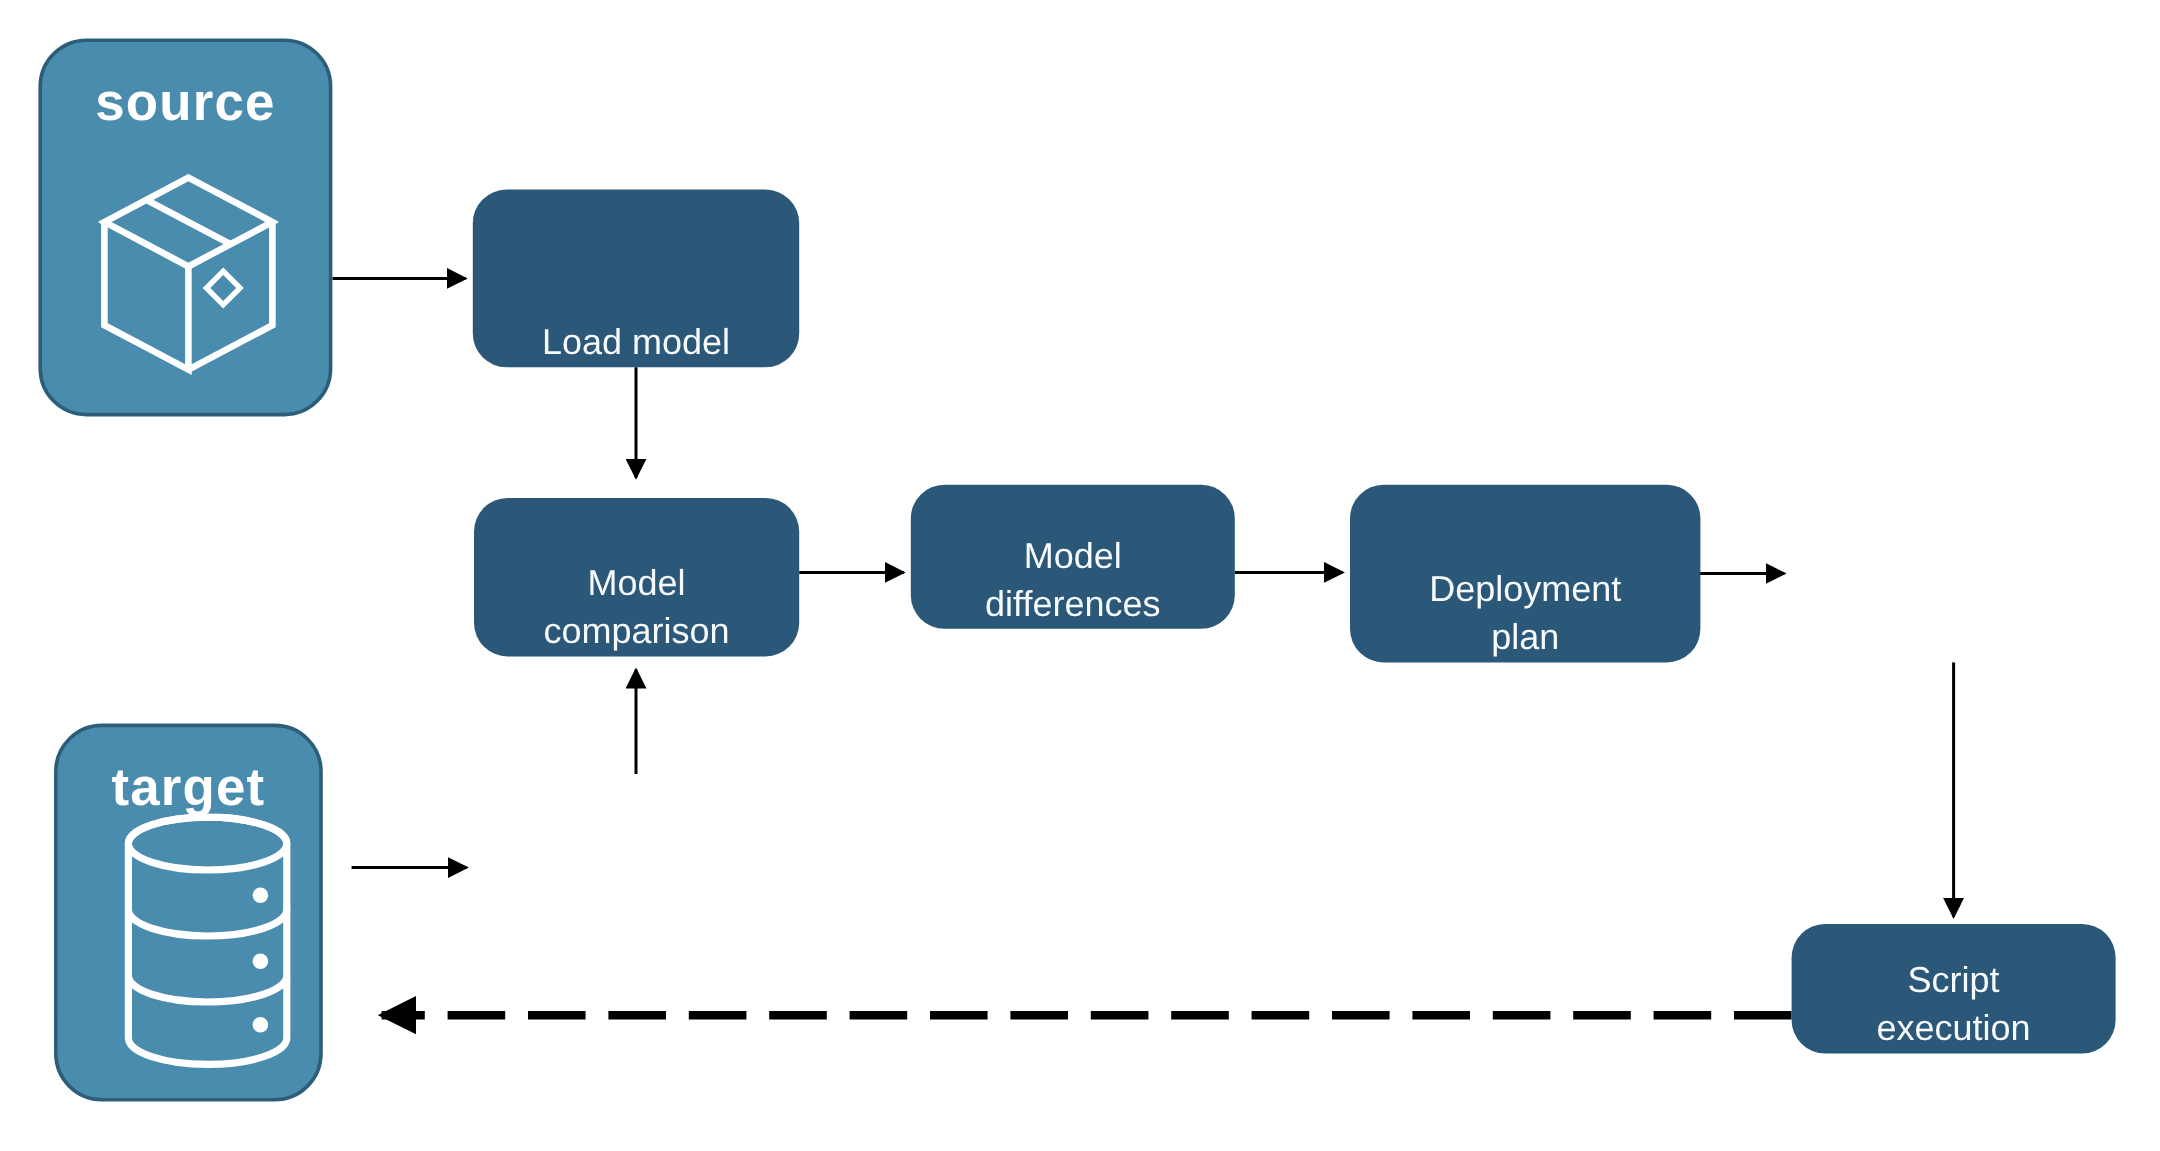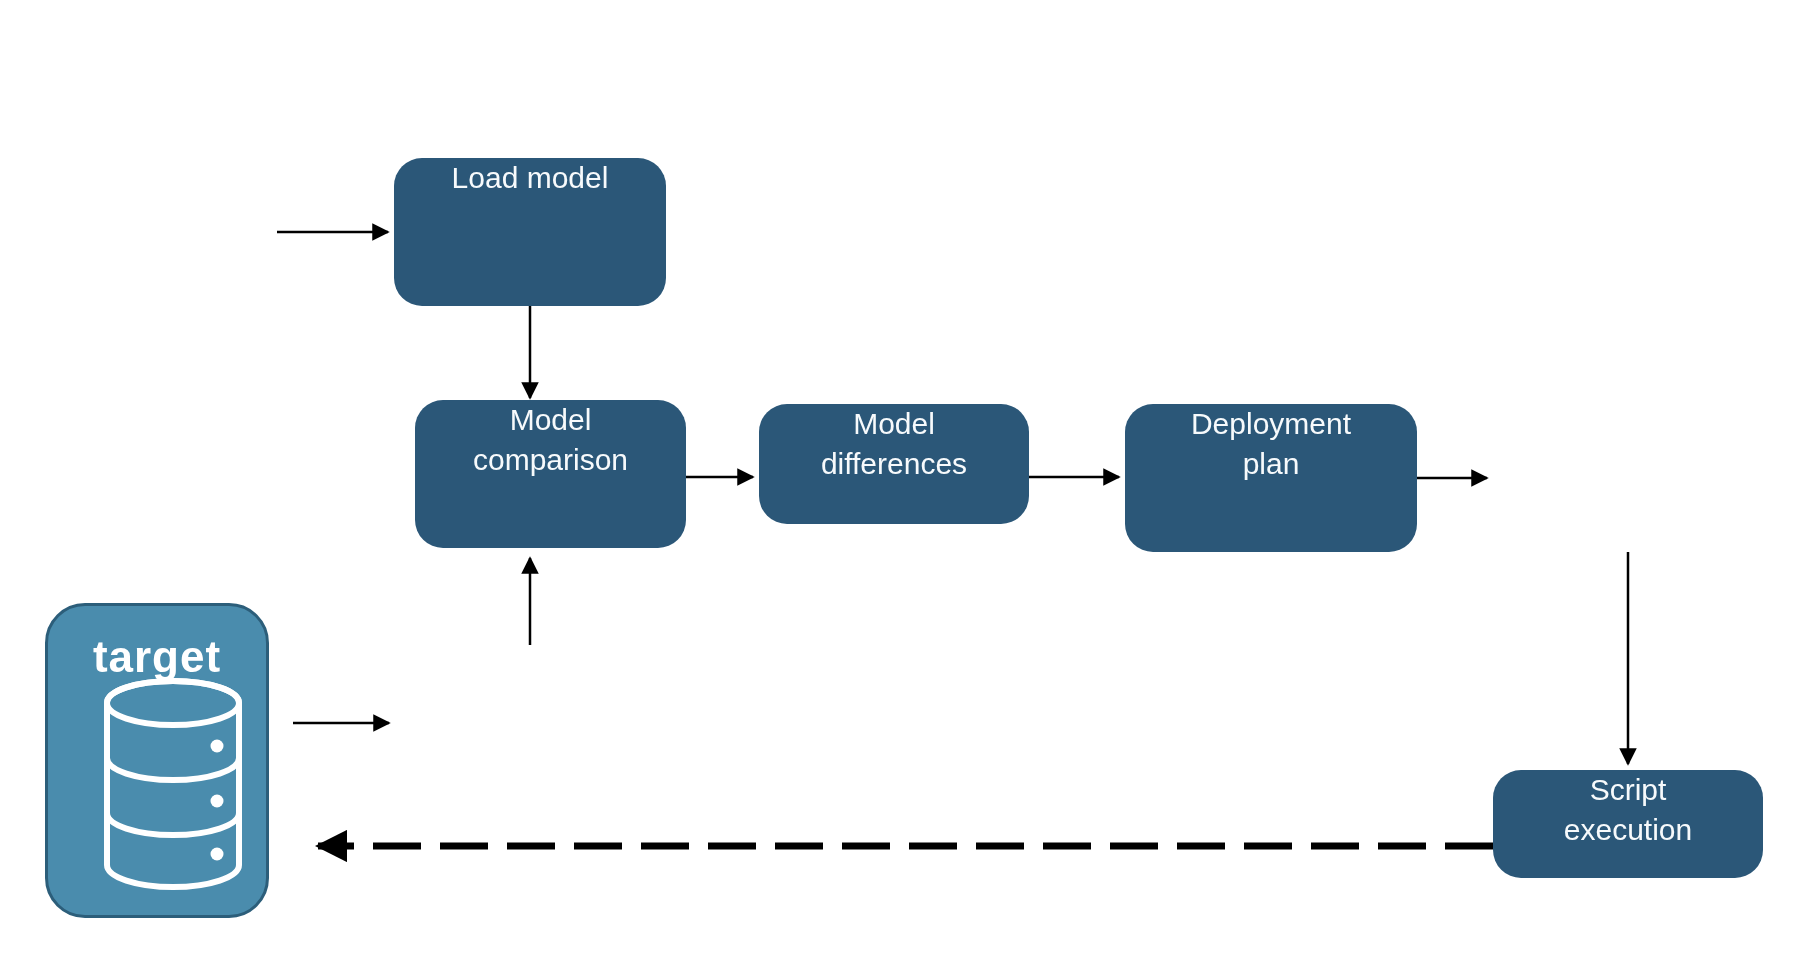--- a/index.html
+++ b/index.html
@@ -38,33 +38,33 @@
   }
   .endpoint svg { position: absolute; }
   #ep-source { left: 32px;  top: 32px;  width: 245px; height: 315px; }
   #ep-target { left: 45px;  top: 603px; width: 224px; height: 315px; }
 
   .node {
     position: absolute;
     background: #2B5778;
     border-radius: 28px;
     display: flex;
-    align-items: flex-start;
+    align-items: flex-end;
     justify-content: center;
     color: #F7FAFC;
     font-size: 30px;
     text-align: center;
   }
   .node .node-label {
     display: block;
     width: 210px;
     line-height: 40px;
   }
   #n-load-model        { left: 394px;  top: 158px; width: 272px; height: 148px; }
-  #n-model-comparison  { left: 395px;  top: 400px; width: 271px; height: 148px; margin-left: 20px; }
+  #n-model-comparison  { left: 395px;  top: 415px; width: 271px; height: 132px; }
   #n-model-differences { left: 759px;  top: 404px; width: 270px; height: 120px; }
   #n-deployment-plan   { left: 1125px; top: 404px; width: 292px; height: 148px; }
   #n-script-generation { left: 1493px; top: 404px; width: 270px; height: 148px; }
   #n-reverse-engineer  { left: 395px;  top: 645px; width: 271px; height: 148px; }
   #n-script-execution  { left: 1493px; top: 770px; width: 270px; height: 108px; }
 </style>
 </head>
 <body>
 
 <div class="canvas">
@@ -82,20 +82,32 @@
     <path d="M 530,306 V 398" stroke="#000" stroke-width="2.5" fill="none" marker-end="url(#ah)"></path>
     <path d="M 666,477 H 753" stroke="#000" stroke-width="2.5" fill="none" marker-end="url(#ah)"></path>
     <path d="M 1029,477 H 1119" stroke="#000" stroke-width="2.5" fill="none" marker-end="url(#ah)"></path>
     <path d="M 1393,478 H 1487" stroke="#000" stroke-width="2.5" fill="none" marker-end="url(#ah)"></path>
     <path d="M 1628,552 V 764" stroke="#000" stroke-width="2.5" fill="none" marker-end="url(#ah)"></path>
     <path d="M 293,723 H 389" stroke="#000" stroke-width="2.5" fill="none" marker-end="url(#ah)"></path>
     <path d="M 530,645 V 558" stroke="#000" stroke-width="2.5" fill="none" marker-end="url(#ah)"></path>
     <path d="M 1493,846 H 318" stroke="#000" stroke-width="7" fill="none" stroke-dasharray="48 19" marker-end="url(#ahBig)"></path>
   </svg>
 
+  <div class="endpoint" id="ep-source">
+    <h2 class="ep-label">source</h2>
+    <svg width="150" height="170" viewBox="0 0 150 170" style="left:47px; top:110px;" xmlns="http://www.w3.org/2000/svg">
+      <g stroke="#ffffff" stroke-width="5.5" fill="none" stroke-linejoin="miter">
+        <path d="M 75,3 L 145,40 L 75,77 L 5,40 Z"></path>
+        <path d="M 5,40 L 5,126 L 75,163 L 75,77"></path>
+        <path d="M 145,40 L 145,126 L 75,163"></path>
+        <path d="M 40,21.5 L 110,58.5"></path>
+        <path d="M 104,81 L 118,95 L 104,109 L 90,95 Z" stroke-width="4.5"></path>
+      </g>
+    </svg>
+  </div>
 
   <div class="endpoint" id="ep-target">
     <h2 class="ep-label">target</h2>
     <svg width="140" height="212" viewBox="0 0 140 212" style="left:55px; top:72px;" xmlns="http://www.w3.org/2000/svg">
       <g stroke="#ffffff" stroke-width="6" fill="none">
         <path d="M 4,25 A 66 22 0 0 1 136,25 L 136,187 A 66 22 0 0 1 4,187 Z"></path>
         <ellipse cx="70" cy="25" rx="66" ry="22"></ellipse>
         <path d="M 4,80 A 66 22 0 0 0 136,80"></path>
         <path d="M 4,135 A 66 22 0 0 0 136,135"></path>
       </g>

